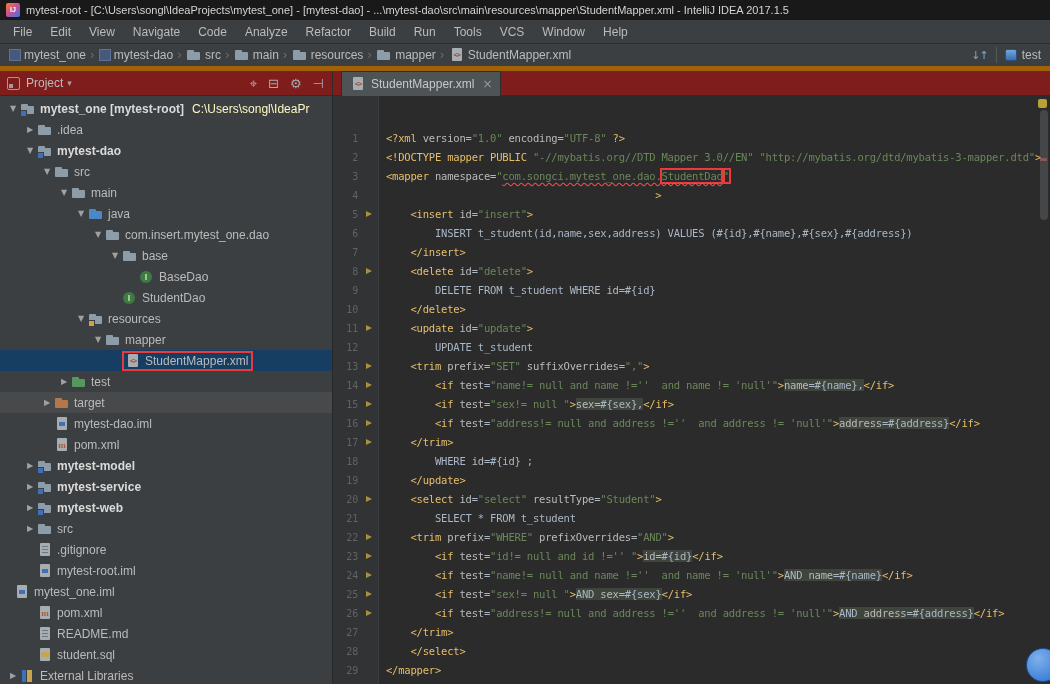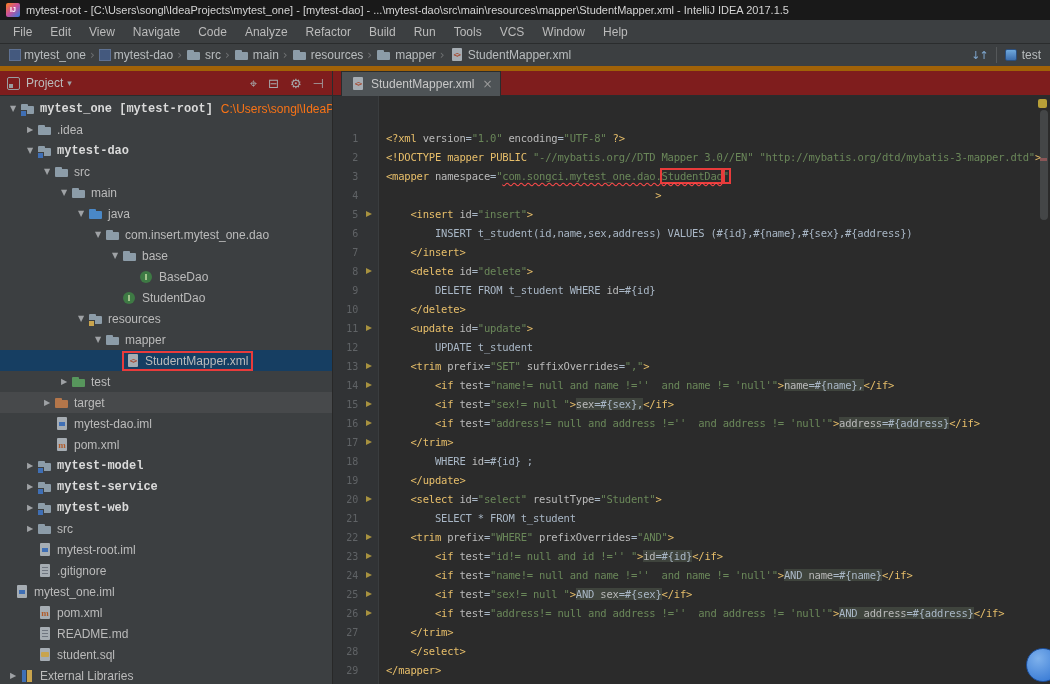--- a/index.html
+++ b/index.html
@@ -63,22 +63,22 @@
 
   
   .tree { width:333px; flex:none; background:#3c3f41; border-right:1px solid #282828;
           padding-top:2px; overflow:hidden; white-space:nowrap; }
   .trow { height:21px; display:flex; align-items:center; }
   .trow.sel { background:#163e62; }
   .trow.stripe { background:#47494b; }
   .arrow { width:14px; flex:none; text-align:center; color:#9fa2a5; font-size:8px;
            font-family:"DejaVu Sans",sans-serif; }
   .tlabel { color:#bbbbbb; }
-  .tlabel.bold { color:#dadada; font-weight:bold;font-family:Liberation Mono, monospace; }
-  .tpath { color:#f97316; margin-left:8px; }
+  .tlabel.bold { color:#dadada; font-weight:bold; }
+  .tpath { color:#fef9c3; margin-left:8px; }
   .tree-box { display:inline-flex; align-items:center; border:2px solid #e83b3b; padding:0 3px 0 1px; }
 
   
   .icon { position:relative; display:inline-block; width:16px; height:16px; flex:0 0 16px;
           margin-right:4px; vertical-align:middle; }
   .ic-folder::before { content:""; position:absolute; left:1px; top:5px; width:13px; height:8px;
                        background:var(--fc,#8c9ca8); border-radius:1px; }
   .ic-folder::after  { content:""; position:absolute; left:1px; top:3px; width:7px; height:3px;
                        background:var(--fc,#8c9ca8); border-radius:1px 1px 0 0; }
   .f-src  { --fc:#4a88c7; }
@@ -345,27 +345,27 @@
           </span>
           <span class="tlabel bold">mytest-web</span>
         </div>
         <div class="trow" style="padding-left: 23px;">
           <span class="arrow">▶</span>
           <span class="icon ic-folder"></span>
           <span class="tlabel">src</span>
         </div>
         <div class="trow" style="padding-left: 23px;">
           <span class="arrow"></span>
+          <span class="icon ic-page ic-txt"></span>
+          <span class="tlabel">.gitignore</span>
+        </div>
+        <div class="trow" style="padding-left: 23px;">
+          <span class="arrow"></span>
           <span class="icon ic-page ic-iml"></span>
           <span class="tlabel">mytest-root.iml</span>
-        </div>
-        <div class="trow" style="padding-left: 23px;">
-          <span class="arrow"></span>
-          <span class="icon ic-page ic-txt"></span>
-          <span class="tlabel">.gitignore</span>
         </div>
         <div class="trow" style="">
           <span class="arrow"></span>
           <span class="icon ic-page ic-iml"></span>
           <span class="tlabel">mytest_one.iml</span>
         </div>
         <div class="trow" style="padding-left: 23px;">
           <span class="arrow"></span>
           <span class="icon ic-page ic-mvn"></span>
           <span class="tlabel">pom.xml</span>

